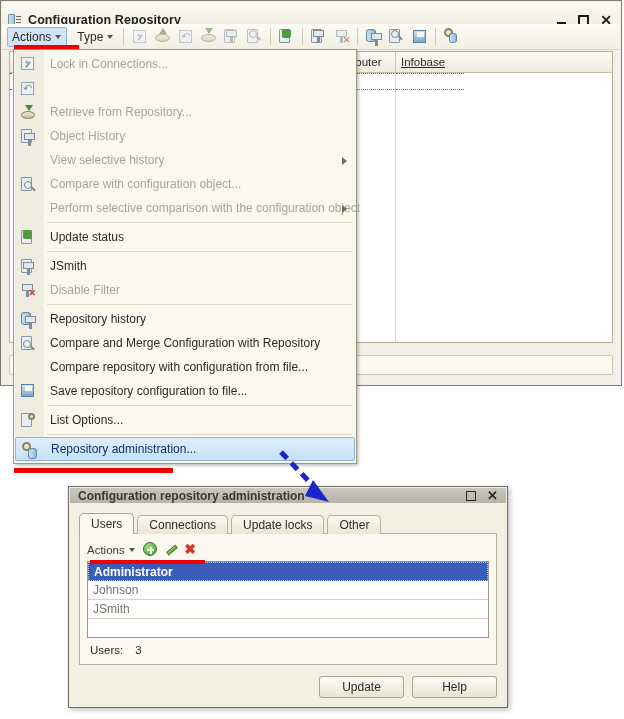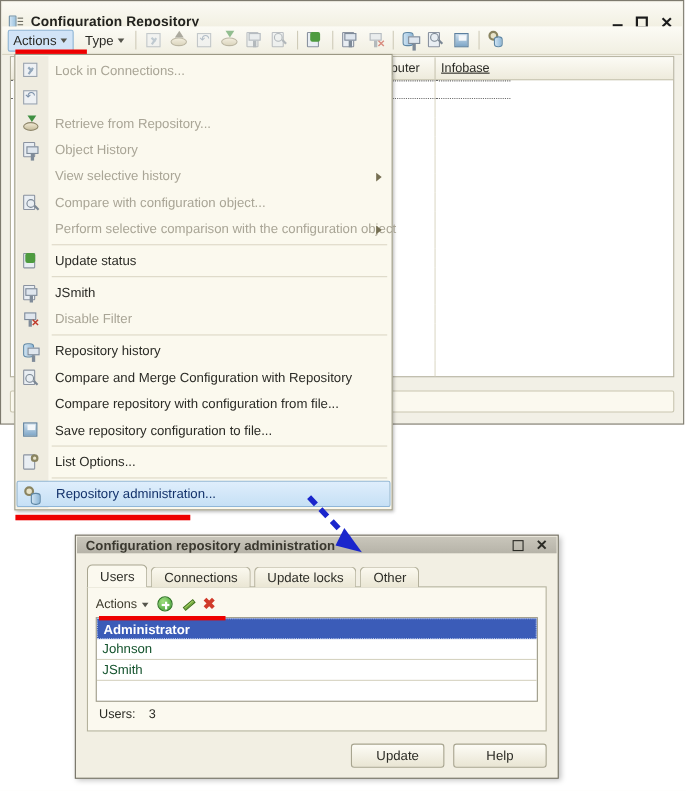--- a/index.html
+++ b/index.html
@@ -204,21 +204,21 @@
   .plus-circ::after{content:"";position:absolute;left:3.5px;top:6px;width:7px;height:2px;background:#fff;}
   .plus-circ::before{content:"";position:absolute;left:6px;top:3.5px;width:2px;height:7px;background:#fff;}
   .pencil{position:absolute;left:2px;top:2px;width:13px;height:13px;}
   .pencil::after{content:"";position:absolute;left:2px;top:5px;width:12px;height:4px;background:linear-gradient(to bottom,#b4e06a,#4f8f1e);transform:rotate(-40deg);border:1px solid #3f7418;box-sizing:border-box;}
   .xmark{position:absolute;left:2px;top:2px;width:13px;height:13px;color:#d03a2a;font-size:14px;font-weight:bold;line-height:13px;text-align:center;font-family:"Liberation Sans",sans-serif;}
 
   #userlist{
     position:absolute;left:7px;top:27px;right:7px;height:77px;
     background:#ffffff;border:1px solid #9b9884;box-sizing:border-box;overflow:hidden;
   }
-  .ulrow{height:19px;display:flex;align-items:center;padding-left:5px;font-size:12px;color:#14532d;border-bottom:1px solid #d6d3c1;box-sizing:border-box;}
+  .ulrow{height:19px;display:flex;align-items:center;padding-left:5px;font-size:12px;color:#737373;border-bottom:1px solid #d6d3c1;box-sizing:border-box;}
   .ulrow.selected{background:#3b5cb8;color:#ffffff;font-weight:bold;border:1px dotted #b9c8ea;height:19px;}
   .ulrow.blank{border-bottom:none;}
 
   #users-count{
     position:absolute;left:10px;bottom:8px;font-size:11.5px;color:#2b2b25;display:flex;gap:12px;
   }
 
   #dlg-footer{position:absolute;right:9px;bottom:8px;display:flex;gap:8px;}
   .fbtn{
     width:85px;height:22px;display:flex;align-items:center;justify-content:center;

